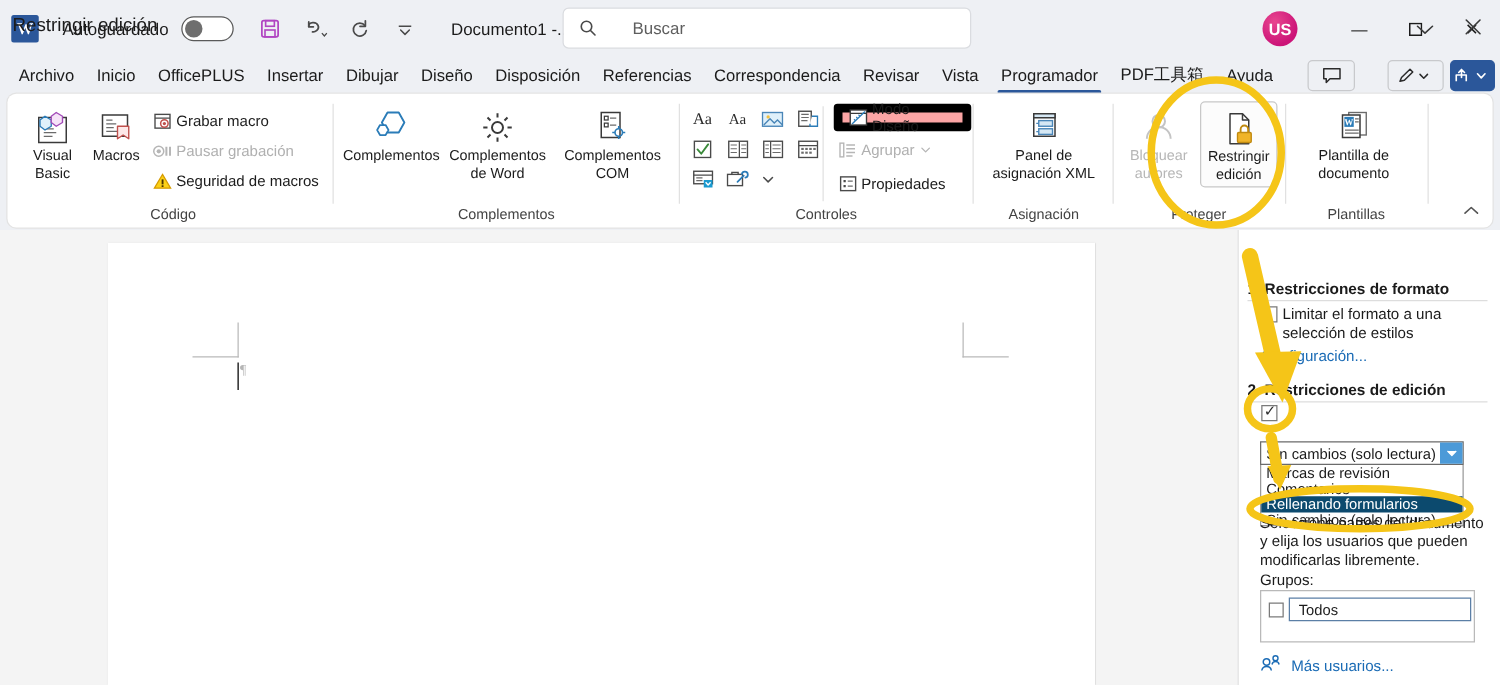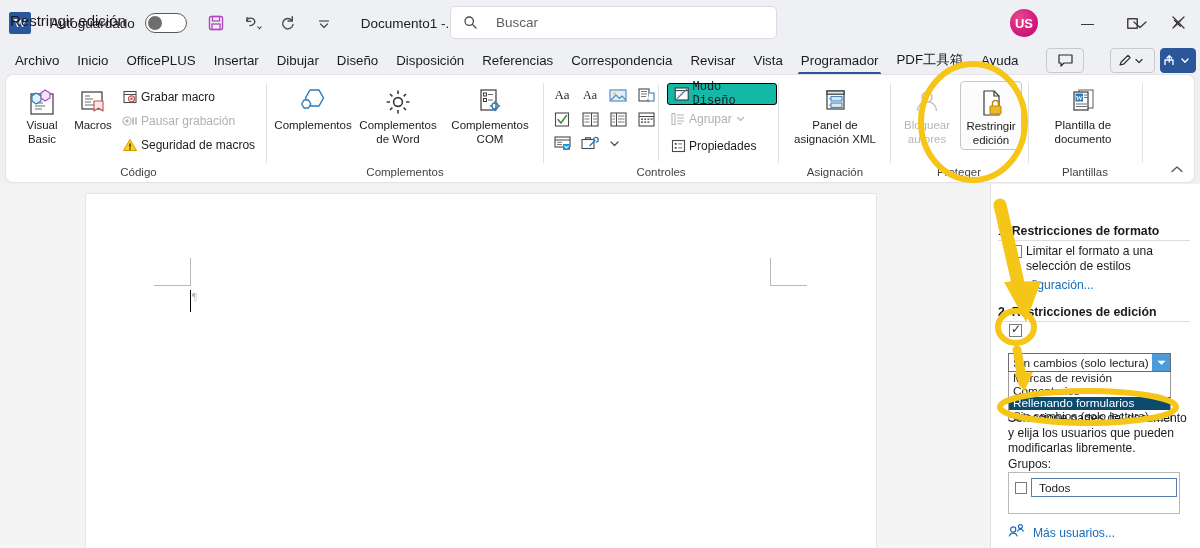--- a/index.html
+++ b/index.html
@@ -37,21 +37,21 @@
     display:flex; align-items:center; justify-content:center;
   }
   .tb-icon svg { display:block; }
   .doc-title { margin-left:22px; font-size:13.5px; color:#1b1b1b; }
 
   .searchbox {
     position:absolute; left:450px; top:6px; width:327px; height:33px;
     background:#fff; border:1px solid #dadce0; border-radius:5px;
     display:flex; align-items:center; padding-left:12px;
   }
-  .searchbox .ph { margin-left:18px; font-size:13.5px; color:#5e5e5e; }
+  .searchbox .ph { margin-left:28px; font-size:13.5px; color:#5e5e5e; }
 
   .avatar {
     position:absolute; left:1010px; top:9px; width:28px; height:28px;
     border-radius:50%;
     background:radial-gradient(circle at 35% 30%, #e8468f, #cc1478 70%);
     color:#fff; font-size:13px; font-weight:bold;
     display:flex; align-items:center; justify-content:center;
   }
   .wincap {
     position:absolute; top:0; height:46px; width:45px;
@@ -99,21 +99,21 @@
     font-size:11.5px; color:#1b1b1b; line-height:13.5px;
   }
   .bigbtn .ic { display:flex; align-items:center; justify-content:center; height:34px; }
   .smallrow {
     display:flex; align-items:center; font-size:12px; color:#1b1b1b;
     height:24px;
   }
   .smallrow.dis { color:#b0b0b0; }
   .smallrow .ic { width:22px; display:flex; align-items:center; justify-content:center; }
   .designmode {
-    border:1px solid #000000; border-radius:3px; background:#14b8a6;font-family:Liberation Mono, monospace;
+    border:7px solid #000000; border-radius:3px; background:#fca5a5;
   }
   .collapse-ribbon {
     position:absolute; right:10px; bottom:6px; font-size:11px; color:#555;
   }
 
   
   .docarea {
     position:absolute; left:0; top:184px; width:990px; height:364px;
     background:#f4f4f4;
   }

